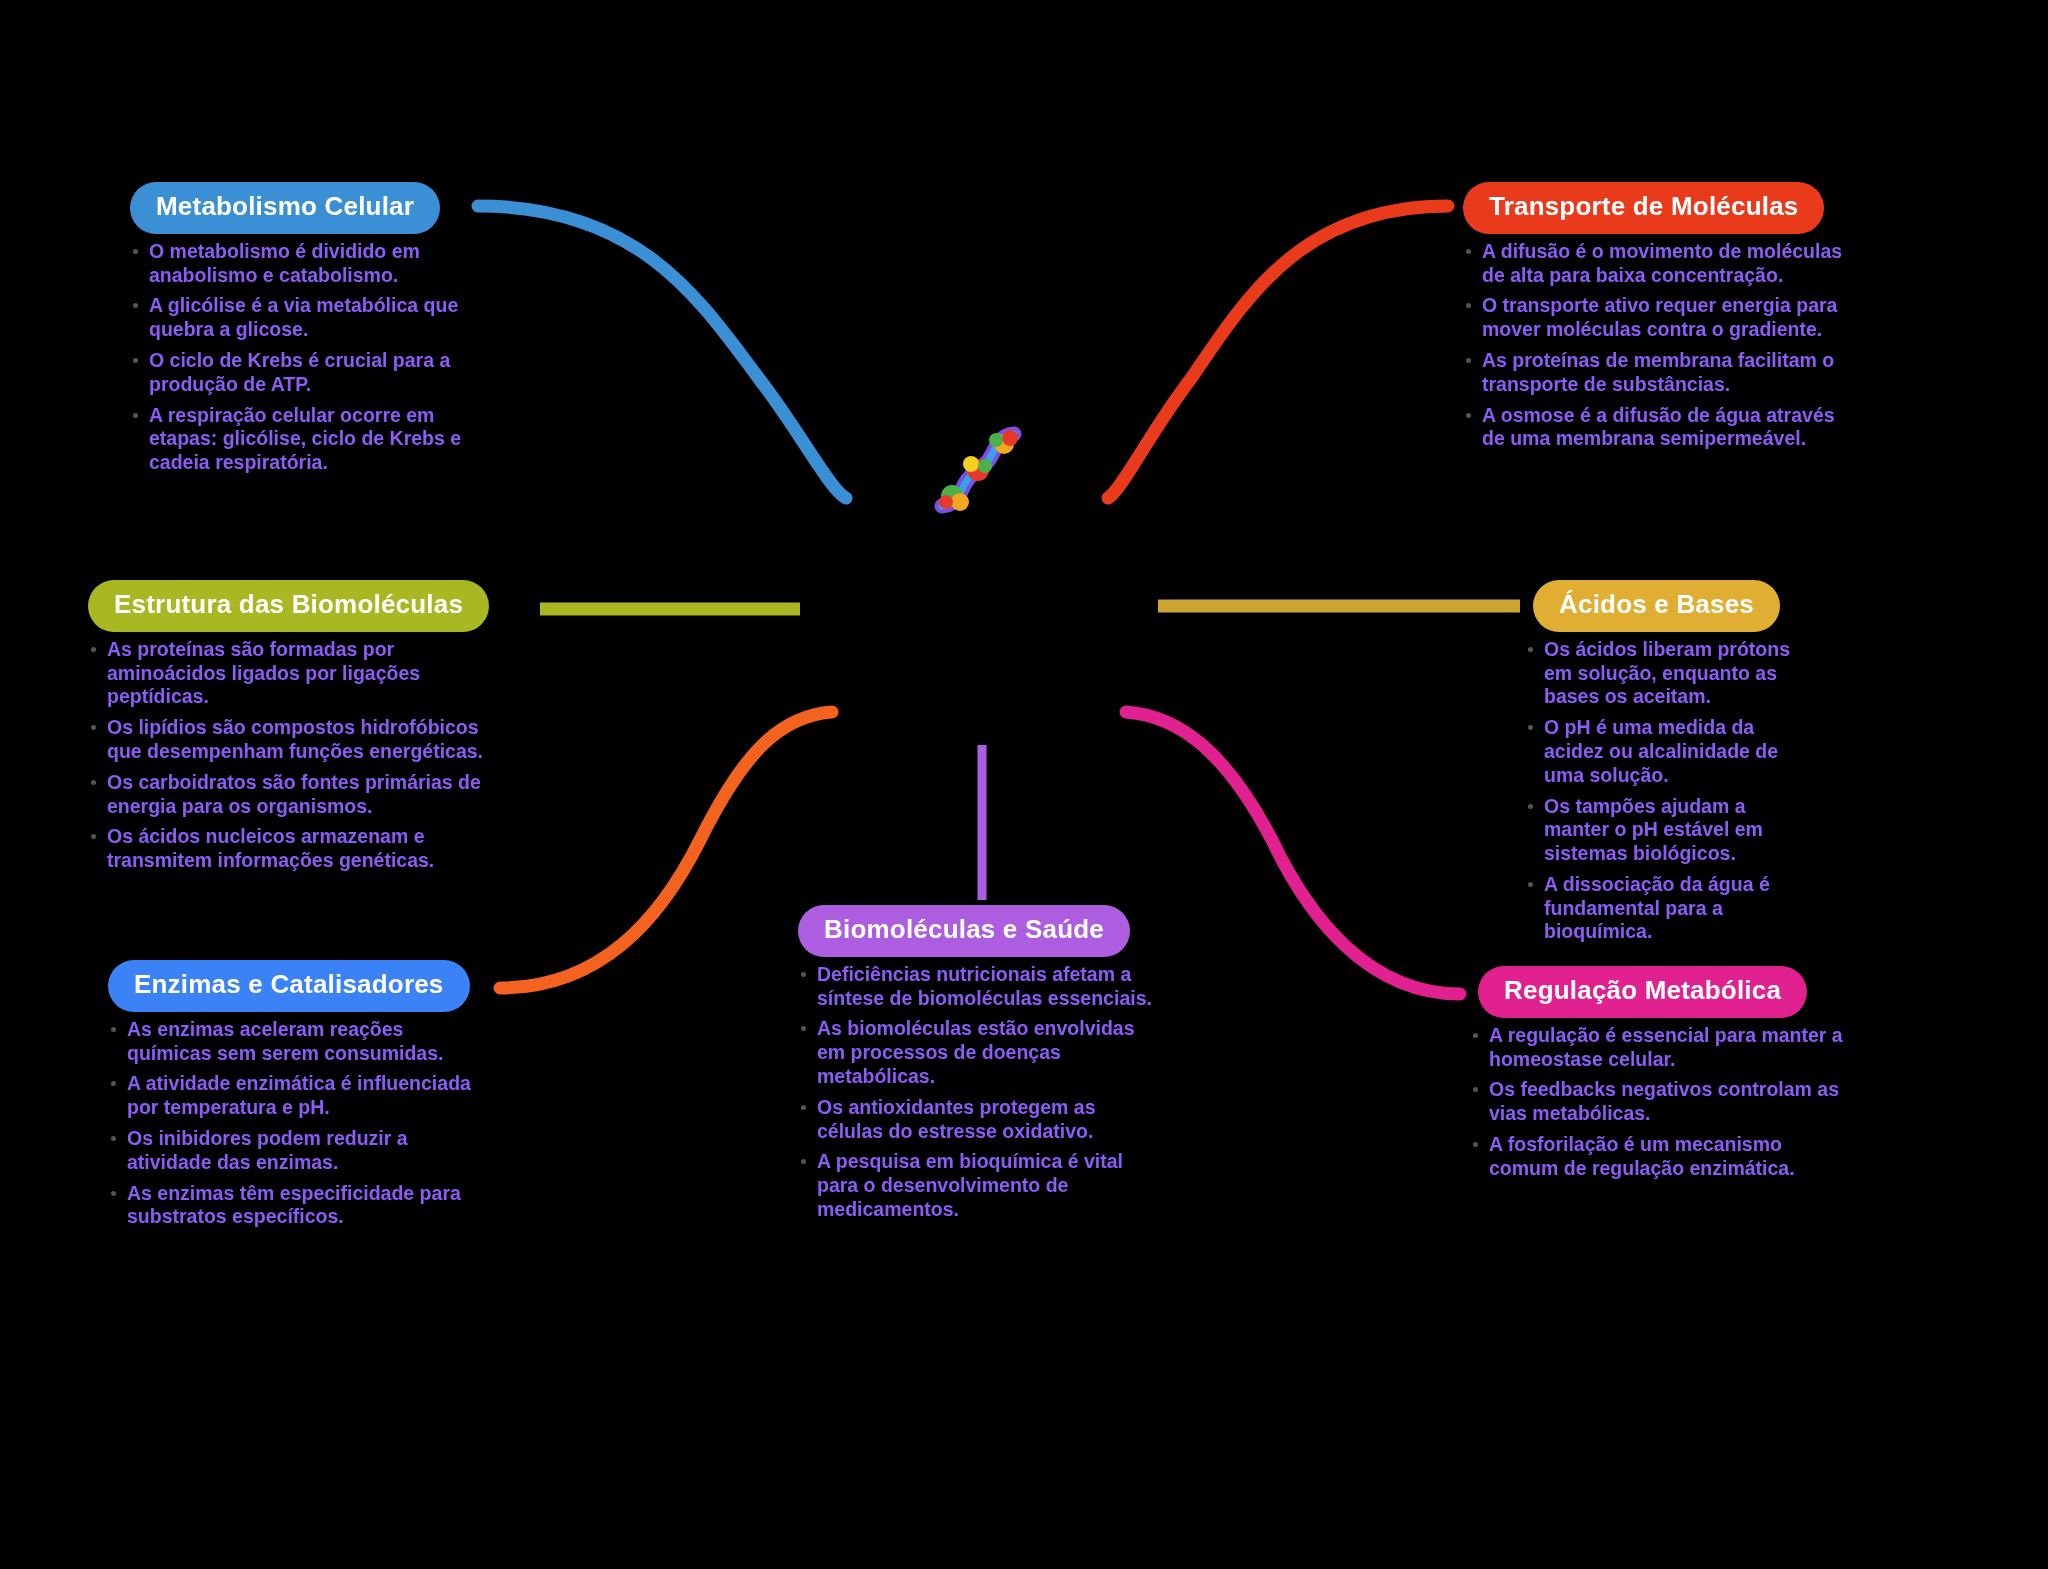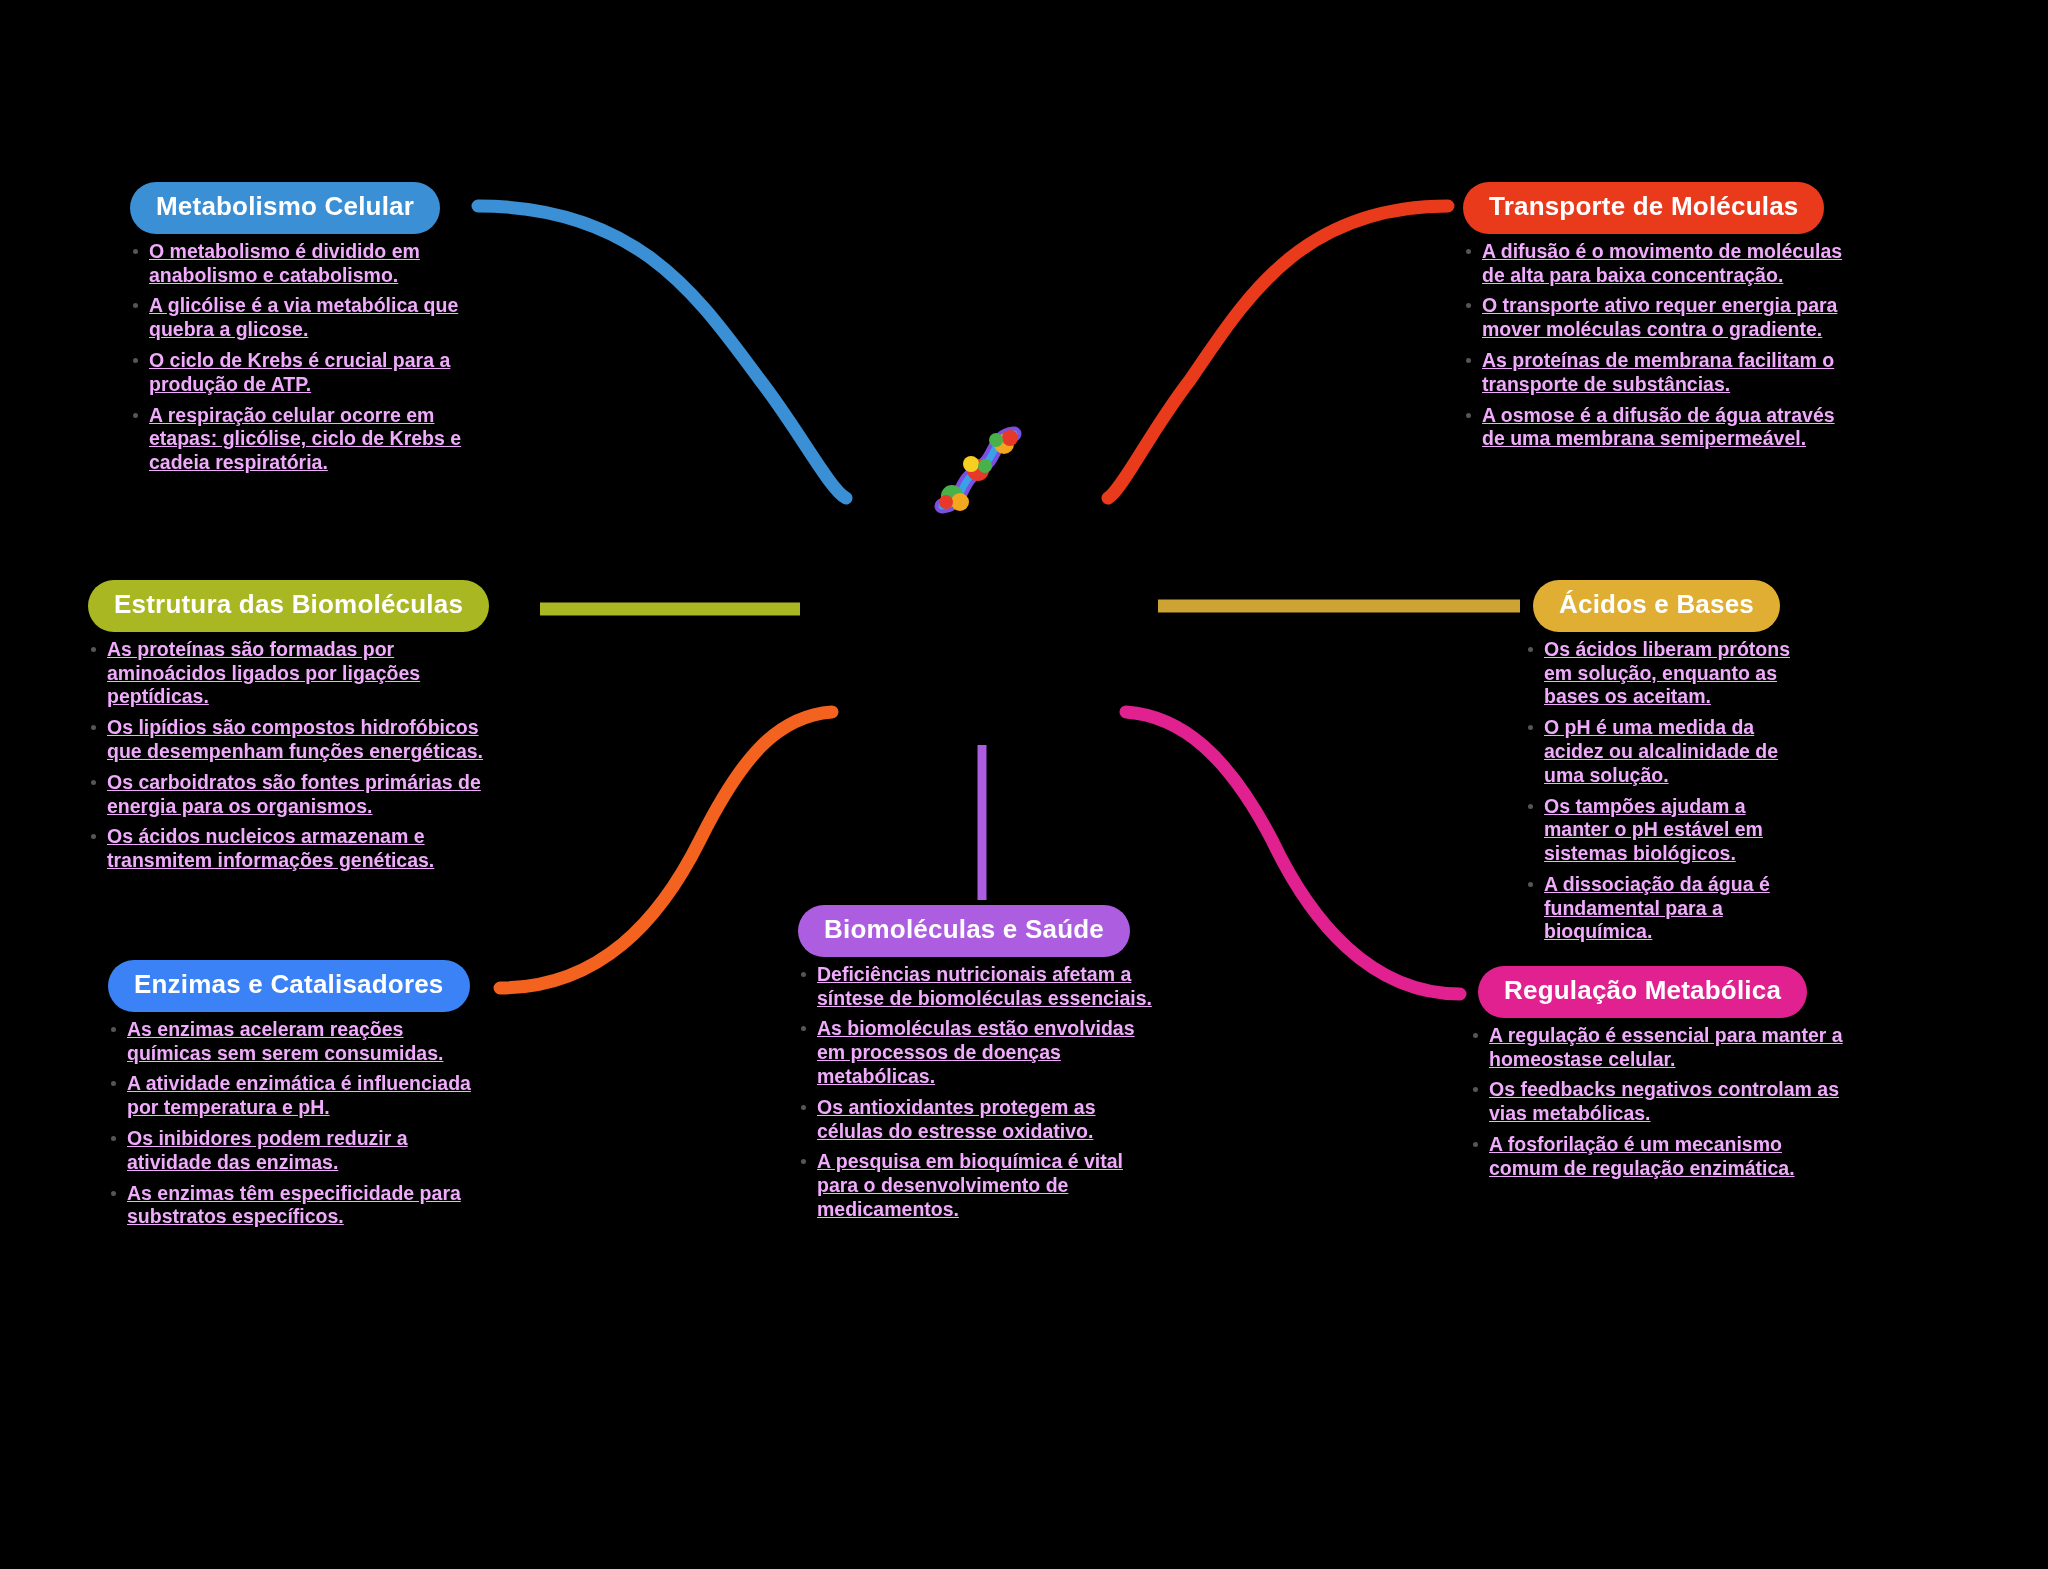--- a/index.html
+++ b/index.html
@@ -47,27 +47,26 @@
     line-height: 1.15;
   }
 
   .bullets {
     list-style: none;
     margin: 6px 0 0 0;
     padding: 0;
   }
   .bullets li {
     position: relative;
-    color: #f0abfc;
+    color: #8b5cf6;
     font-size: 19.5px;
     font-weight: bold;
     line-height: 1.22;
     margin: 0 0 7px 0;
     padding-left: 19px;
-    text-decoration: underline;
   }
   .bullets li::before {
     content: "";
     position: absolute;
     left: 3px;
     top: 9px;
     width: 5px;
     height: 5px;
     border-radius: 50%;
     background: #55555c;

